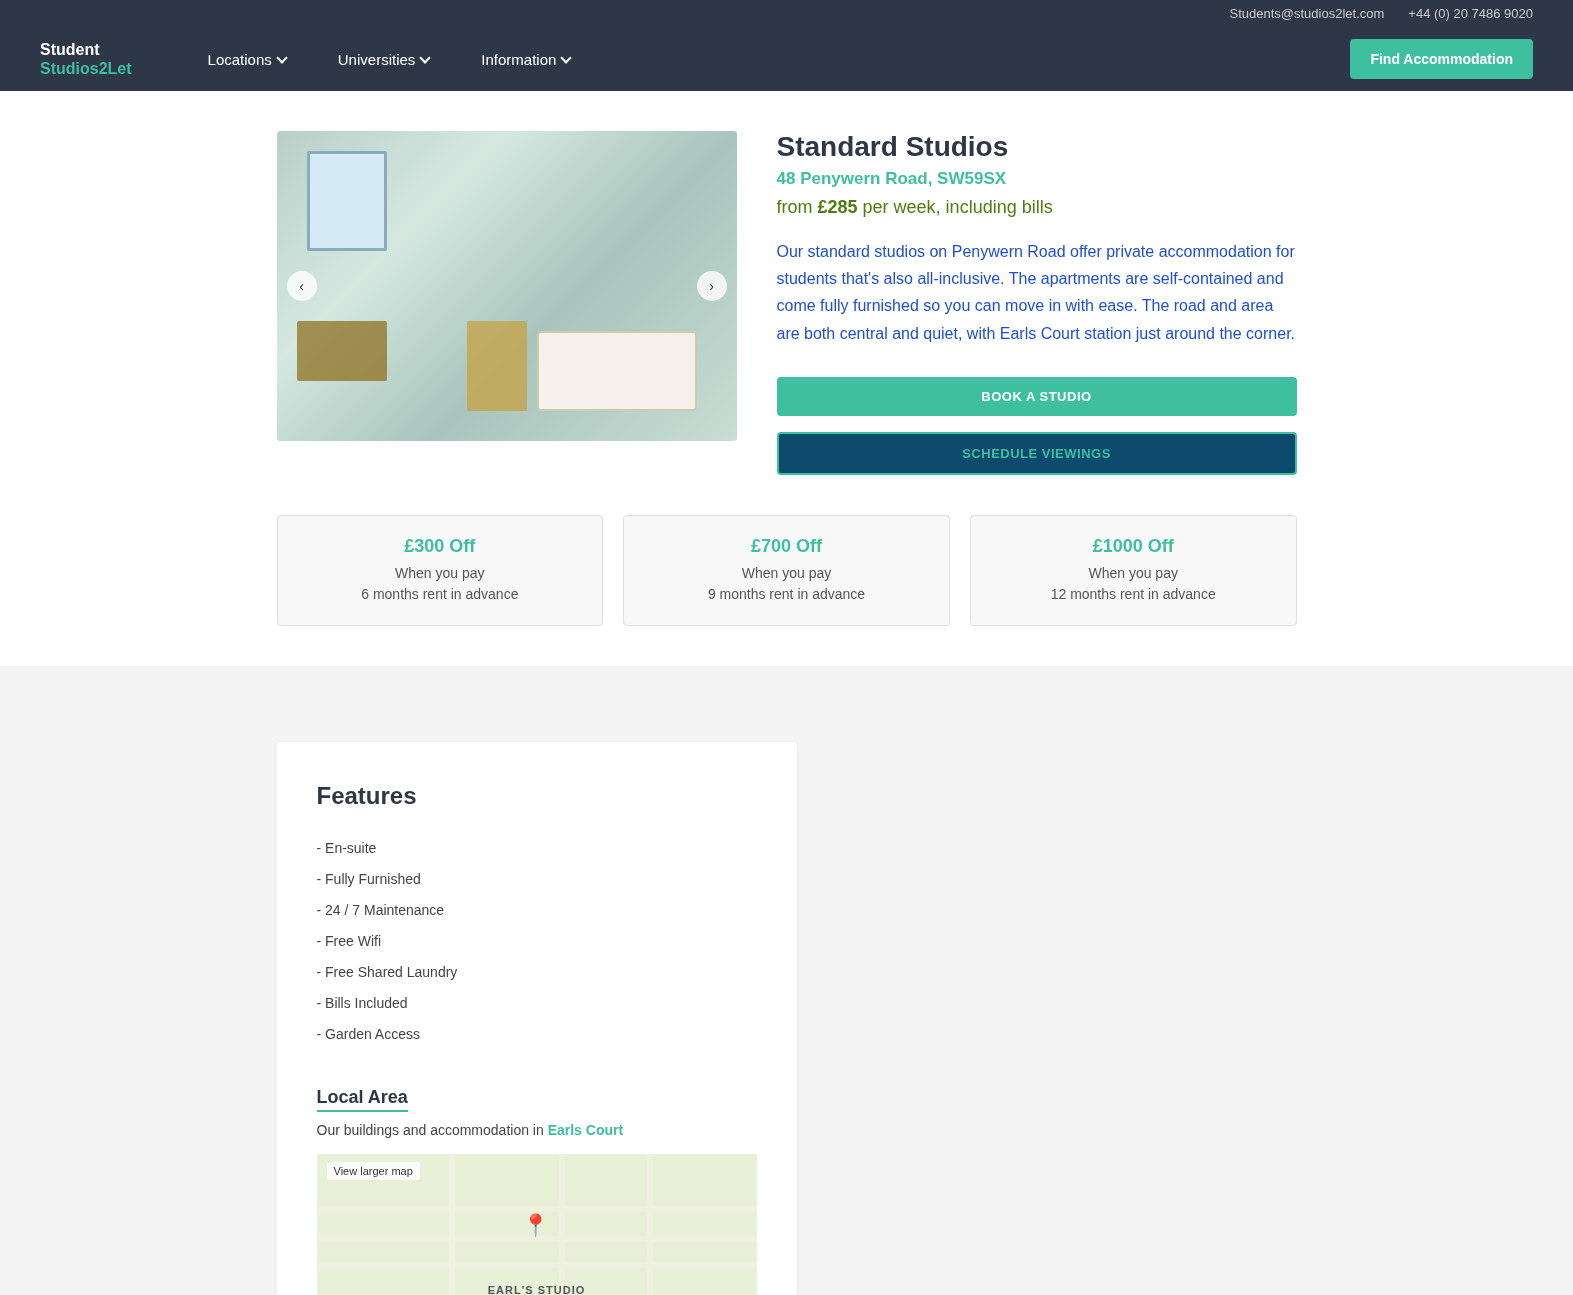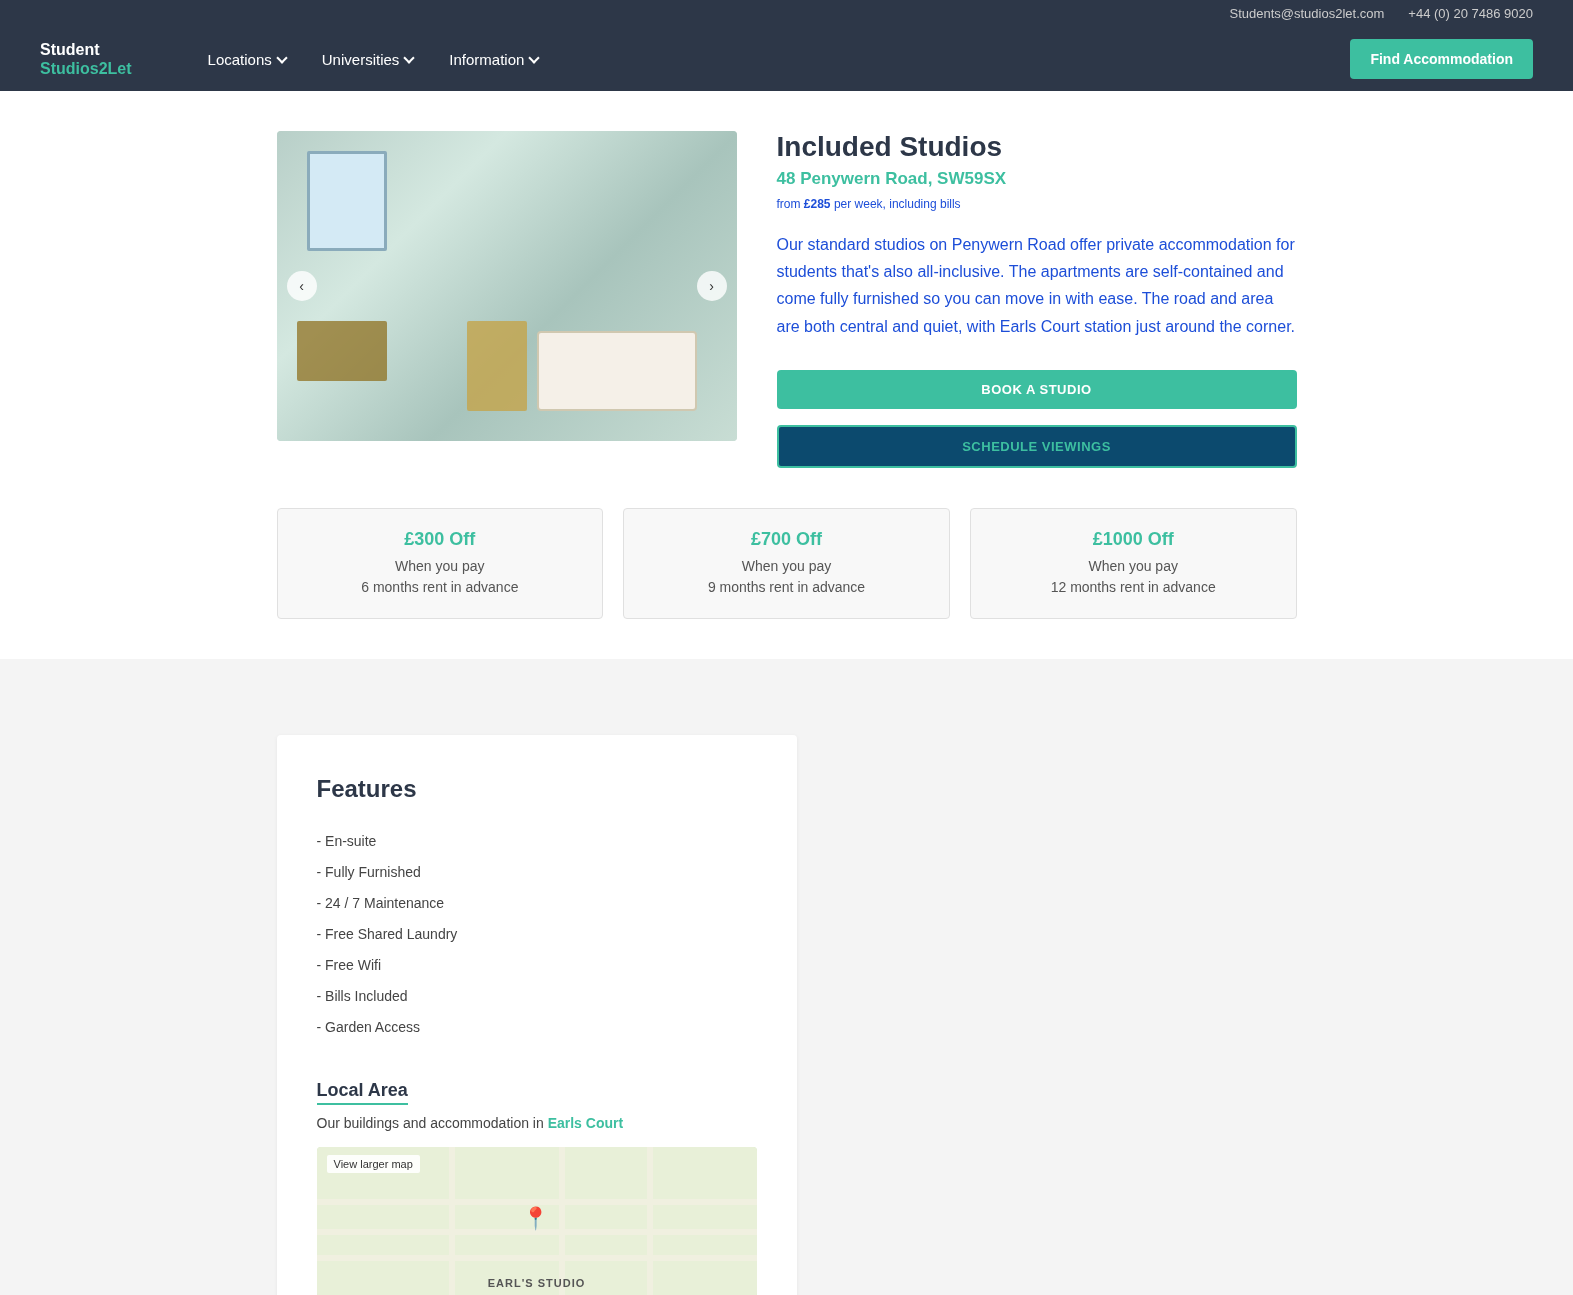--- a/index.html
+++ b/index.html
@@ -32,21 +32,21 @@
       color: #fff;
       font-size: 16px;
       font-weight: 700;
       line-height: 1.2;
     }
     .logo-text span { display: block; }
     .logo-highlight { color: #3dbfa0; }
     nav {
       display: flex;
       align-items: center;
-      gap: 4px;
+      gap: 20px;
       flex: 1;
     }
     .nav-item {
       color: #fff;
       font-size: 15px;
       padding: 8px 16px;
       cursor: pointer;
       display: flex;
       align-items: center;
       gap: 6px;
@@ -159,22 +159,22 @@
       color: #2d3748;
       margin-bottom: 6px;
     }
     .property-address {
       color: #3dbfa0;
       font-size: 17px;
       font-weight: 600;
       margin-bottom: 8px;
     }
     .property-price {
-      font-size: 12px;
-      color: #1d4ed8;
+      font-size: 18px;
+      color: #4d7c0f;
       margin-bottom: 20px;
     }
     .property-price strong { font-weight: 700; }
     .property-desc {
       font-size: 16px;
       line-height: 1.7;
       color: #1d4ed8;
       margin-bottom: 30px;
     }
     .property-buttons {
@@ -382,21 +382,21 @@
         <div class="room-window"></div>
         <div class="room-desk"></div>
         <div class="room-dresser"></div>
         <div class="room-bed"></div>
       </div>
       <div class="nav-arrow-left">‹</div>
       <div class="nav-arrow-right">›</div>
     </div>
 
     <div class="property-info">
-      <div class="property-title">Included Studios</div>
+      <div class="property-title">Standard Studios</div>
       <div class="property-address">48 Penywern Road, SW59SX</div>
       <div class="property-price">
         <span>from</span>
         <strong>£285</strong>
         <span>per week, including bills</span>
       </div>
       <div class="property-desc">Our standard studios on Penywern Road offer private accommodation for students that's also all-inclusive. The apartments are self-contained and come fully furnished so you can move in with ease. The road and area are both central and quiet, with Earls Court station just around the corner.</div>
       <div class="property-buttons">
         <button class="btn-book">BOOK A STUDIO</button>
         <button class="btn-schedule">SCHEDULE VIEWINGS</button>
@@ -432,22 +432,22 @@
 
 <div class="features-section">
   <div class="features-inner">
     <div class="features-content">
       <div class="features-title">Features</div>
 
       <div>
         <div class="feature-item">- En-suite</div>
         <div class="feature-item">- Fully Furnished</div>
         <div class="feature-item">- 24 / 7 Maintenance</div>
+        <div class="feature-item">- Free Wifi</div>
         <div class="feature-item">- Free Shared Laundry</div>
-        <div class="feature-item">- Free Wifi</div>
         <div class="feature-item">- Bills Included</div>
         <div class="feature-item">- Garden Access</div>
       </div>
 
       <div class="local-area-title">Local Area</div>
       <div class="local-area-desc">
         <span>Our buildings and accommodation in</span>
         <a class="local-area-link" href="#">Earls Court</a>
       </div>
 

